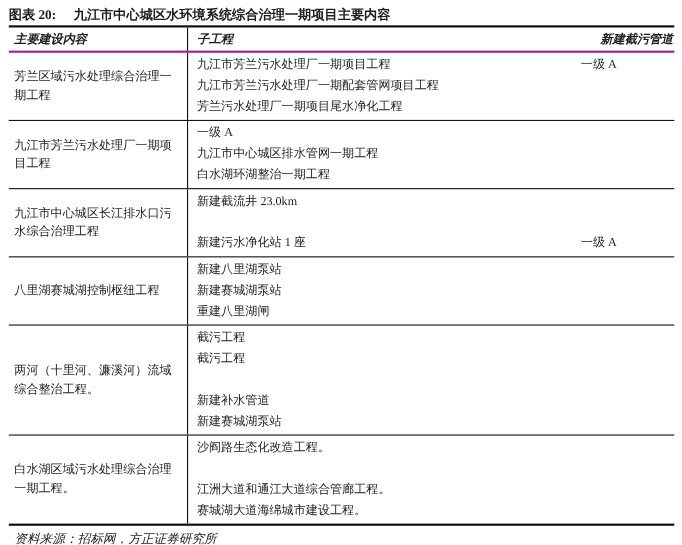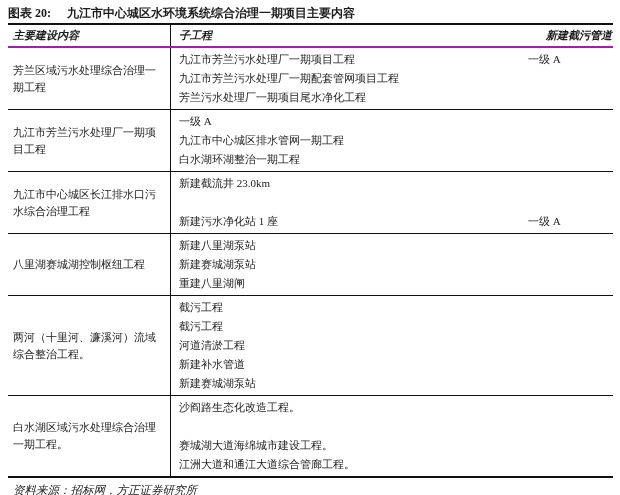--- a/index.html
+++ b/index.html
@@ -162,21 +162,20 @@
           <div class="subwrap">
             <div class="subrow">
               <div class="sub-name">截污工程</div>
               <div class="sub-std"></div>
             </div>
             <div class="subrow">
               <div class="sub-name">截污工程</div>
               <div class="sub-std"></div>
             </div>
             <div class="subrow">
-              <div class="sub-name">河道清淤工程</div>
               <div class="sub-std"></div>
             </div>
             <div class="subrow">
               <div class="sub-name">新建补水管道</div>
               <div class="sub-std"></div>
             </div>
             <div class="subrow">
               <div class="sub-name">新建赛城湖泵站</div>
               <div class="sub-std"></div>
             </div>
@@ -186,25 +185,25 @@
           <div class="main-cell">白水湖区域污水处理综合治理一期工程。</div>
           <div class="subwrap">
             <div class="subrow">
               <div class="sub-name">沙阎路生态化改造工程。</div>
               <div class="sub-std"></div>
             </div>
             <div class="subrow">
               <div class="sub-std"></div>
             </div>
             <div class="subrow">
+              <div class="sub-name">江洲大道和通江大道综合管廊工程。</div>
+              <div class="sub-std"></div>
+            </div>
+            <div class="subrow">
               <div class="sub-name">赛城湖大道海绵城市建设工程。</div>
-              <div class="sub-std"></div>
-            </div>
-            <div class="subrow">
-              <div class="sub-name">江洲大道和通江大道综合管廊工程。</div>
               <div class="sub-std"></div>
             </div>
           </div>
         </div>
       </div>
   </div>
 
   <div class="footer">资料来源：招标网，方正证券研究所</div>
 
 </div>

